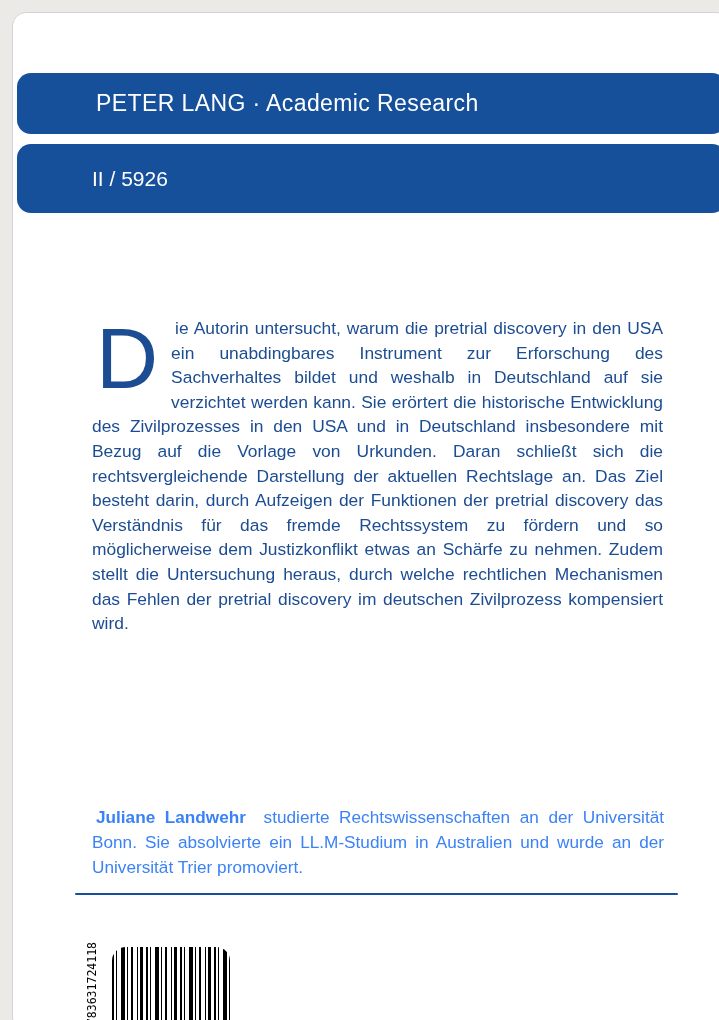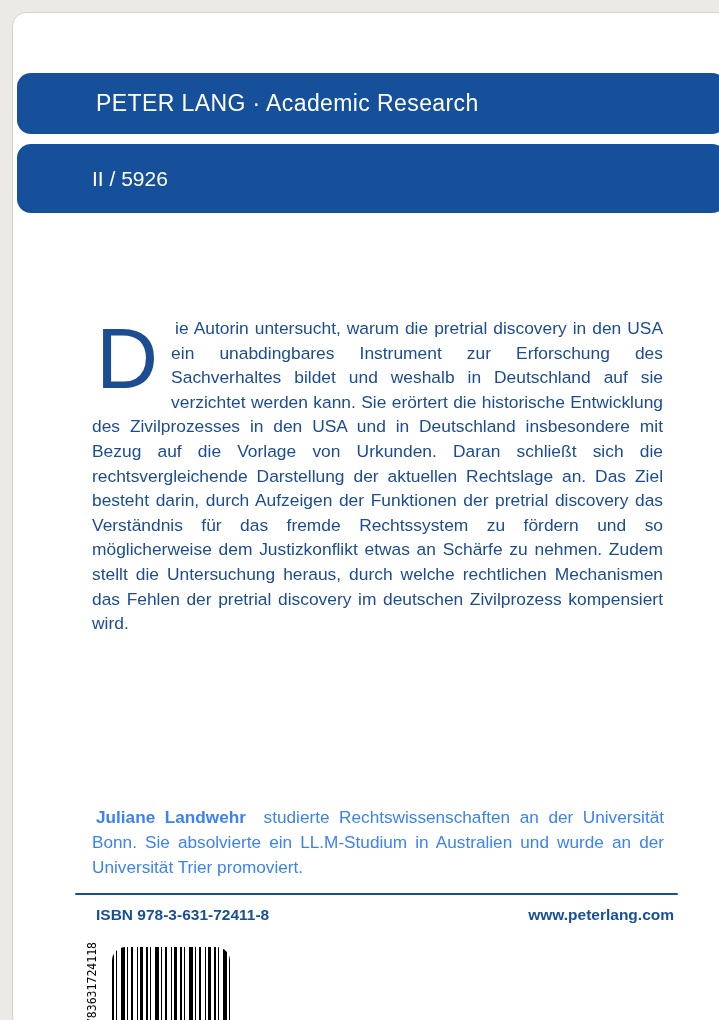--- a/index.html
+++ b/index.html
@@ -86,23 +86,19 @@
   <p class="blurb">
     <span class="dropcap">D</span><span>ie Autorin untersucht, warum die pretrial discovery in den USA ein unabdingbares Instrument zur Erforschung des Sachverhaltes bildet und weshalb in Deutschland auf sie verzichtet werden kann. Sie erörtert die historische Entwicklung des Zivilprozesses in den USA und in Deutschland insbesondere mit Bezug auf die Vorlage von Urkunden. Daran schließt sich die rechtsvergleichende Darstellung der aktuellen Rechtslage an. Das Ziel besteht darin, durch Aufzeigen der Funktionen der pretrial discovery das Verständnis für das fremde Rechtssystem zu fördern und so möglicherweise dem Justizkonflikt etwas an Schärfe zu nehmen. Zudem stellt die Untersuchung heraus, durch welche rechtlichen Mechanismen das Fehlen der pretrial discovery im deutschen Zivilprozess kompensiert wird.</span>
   </p>
 
   <p class="bio">
     <span class="author">Juliane Landwehr</span><span> studierte Rechtswissenschaften an der Universität Bonn. Sie absolvierte ein LL.M-Studium in Australien und wurde an der Universität Trier promoviert.</span>
   </p>
 
   <div class="footer-rule"></div>
 
-  <div class="footer-row">
-    <span>ISBN 978-3-631-72411-8</span>
-    <span>www.peterlang.com</span>
-  </div>
 
   <div class="barcode">
     <span class="barcode-number">9783631724118</span>
     <div class="barcode-bars"></div>
   </div>
 
 </div>
 
 </body></html>

